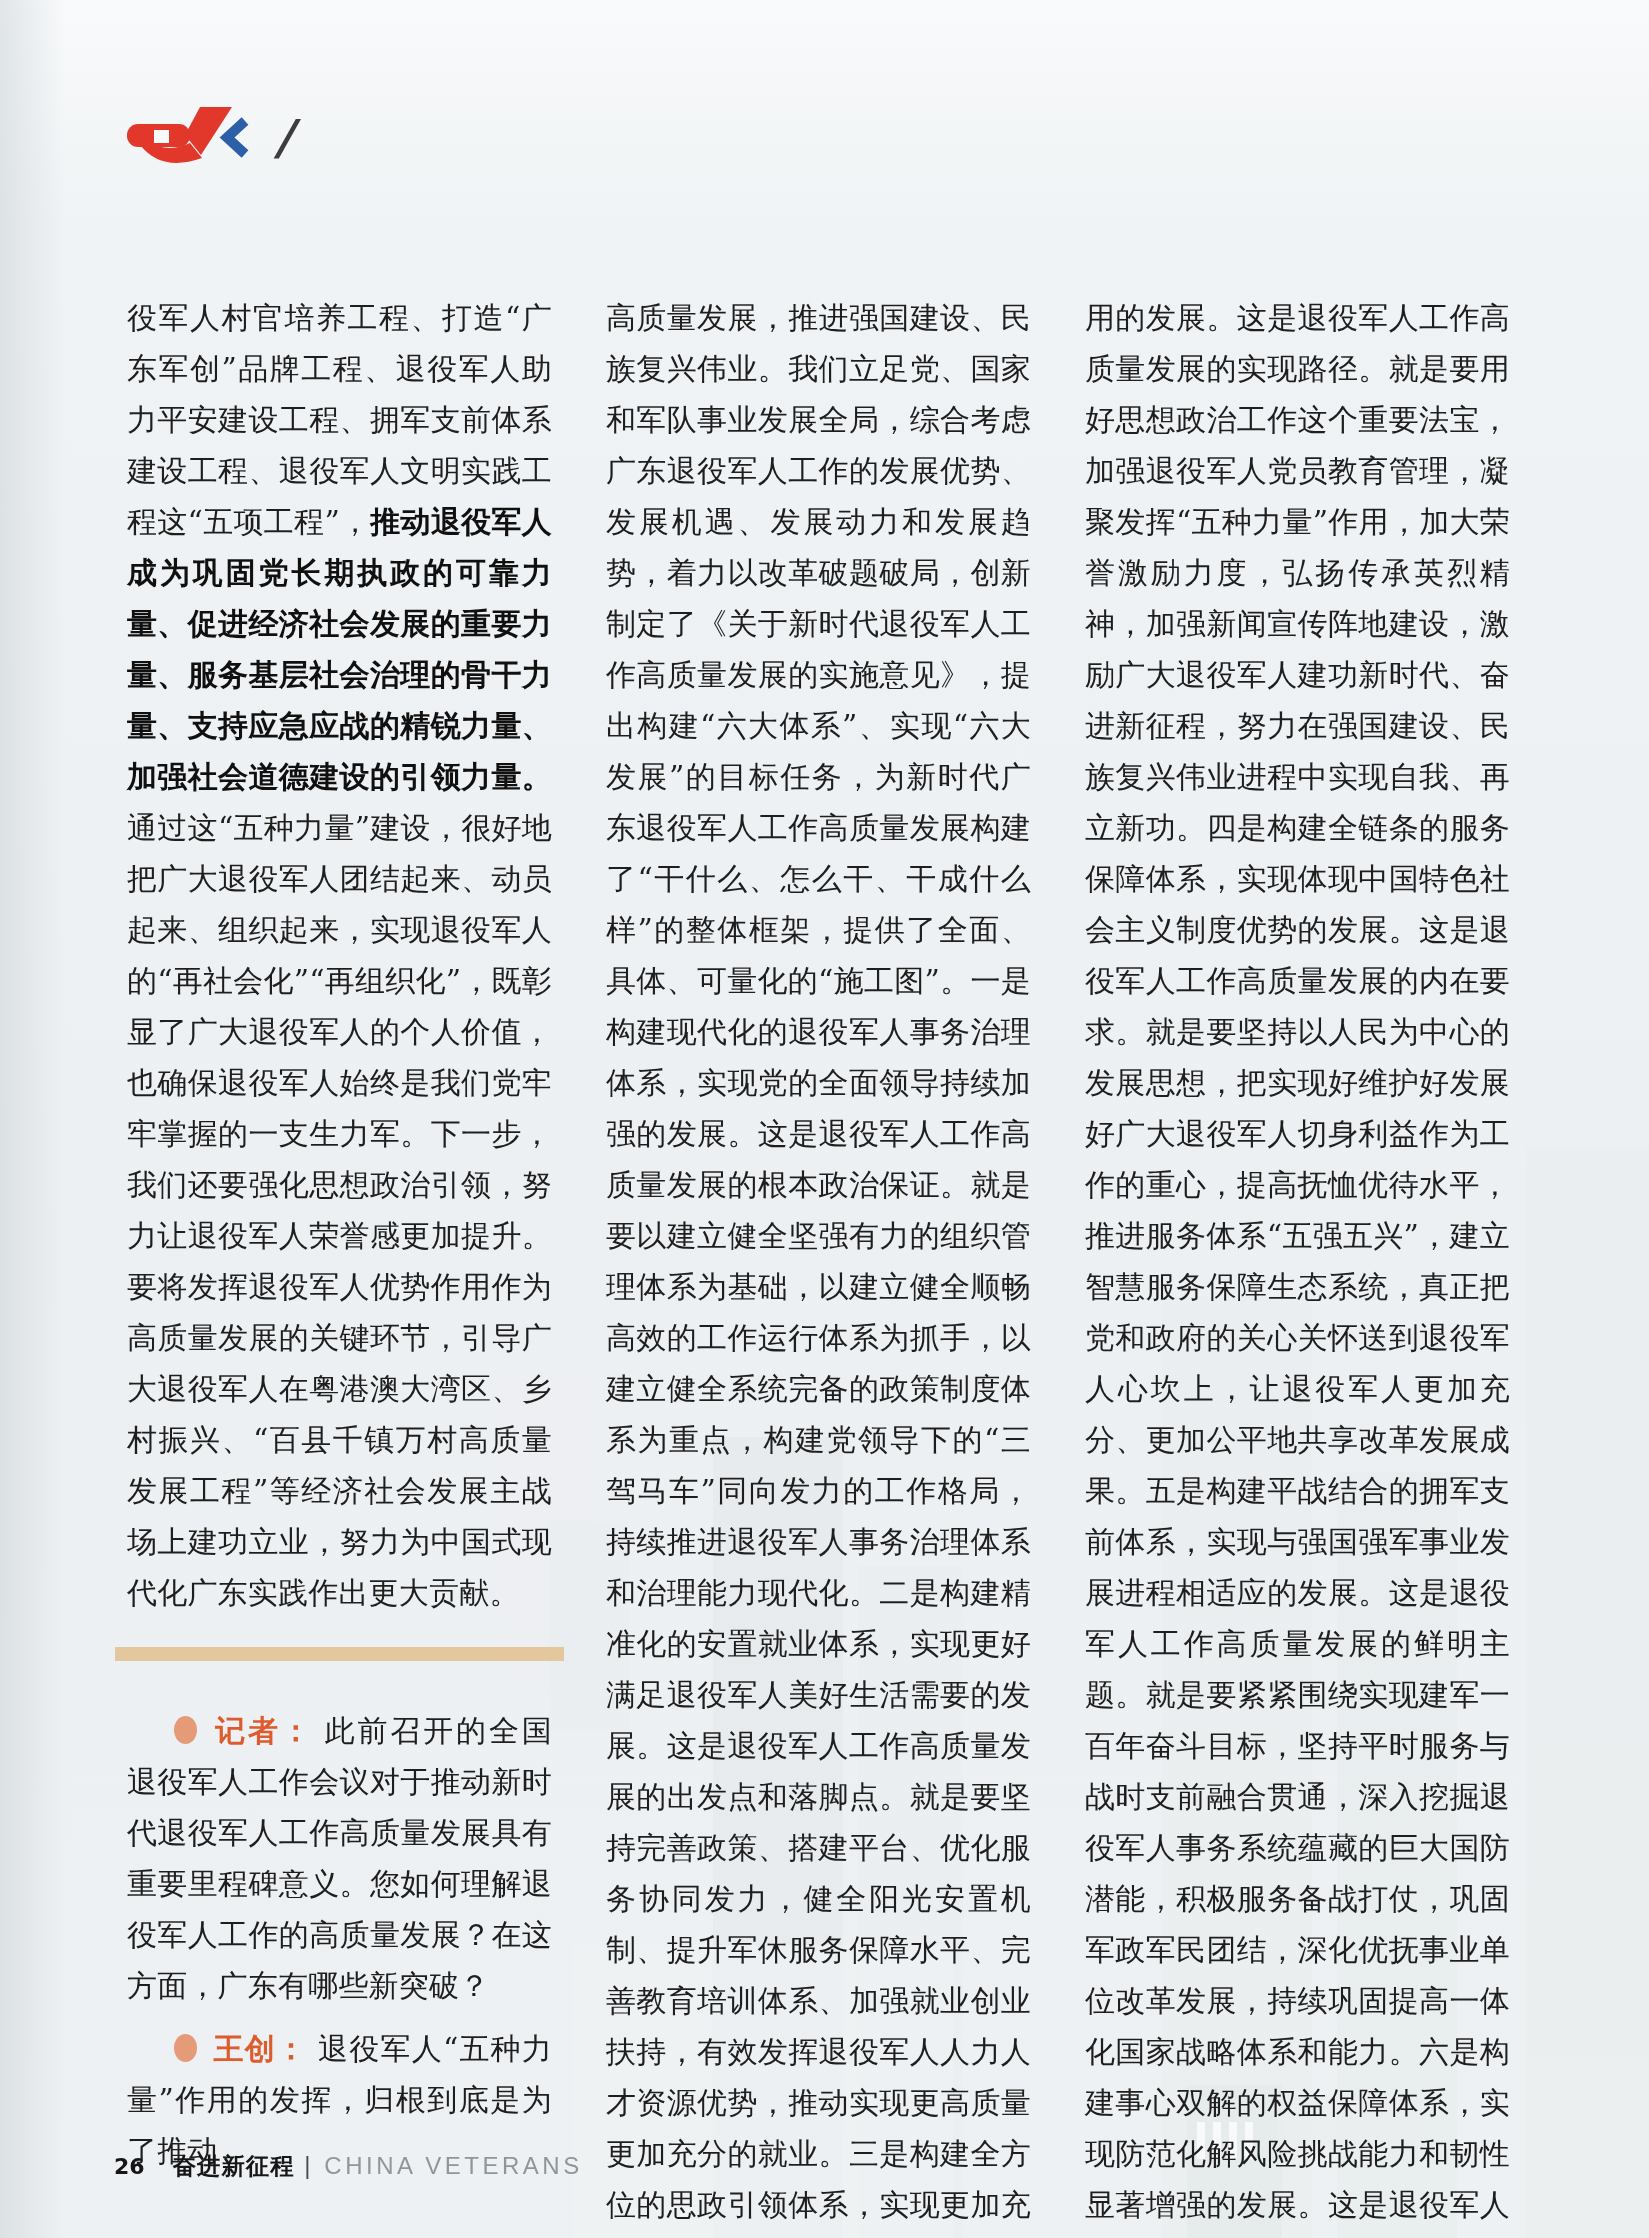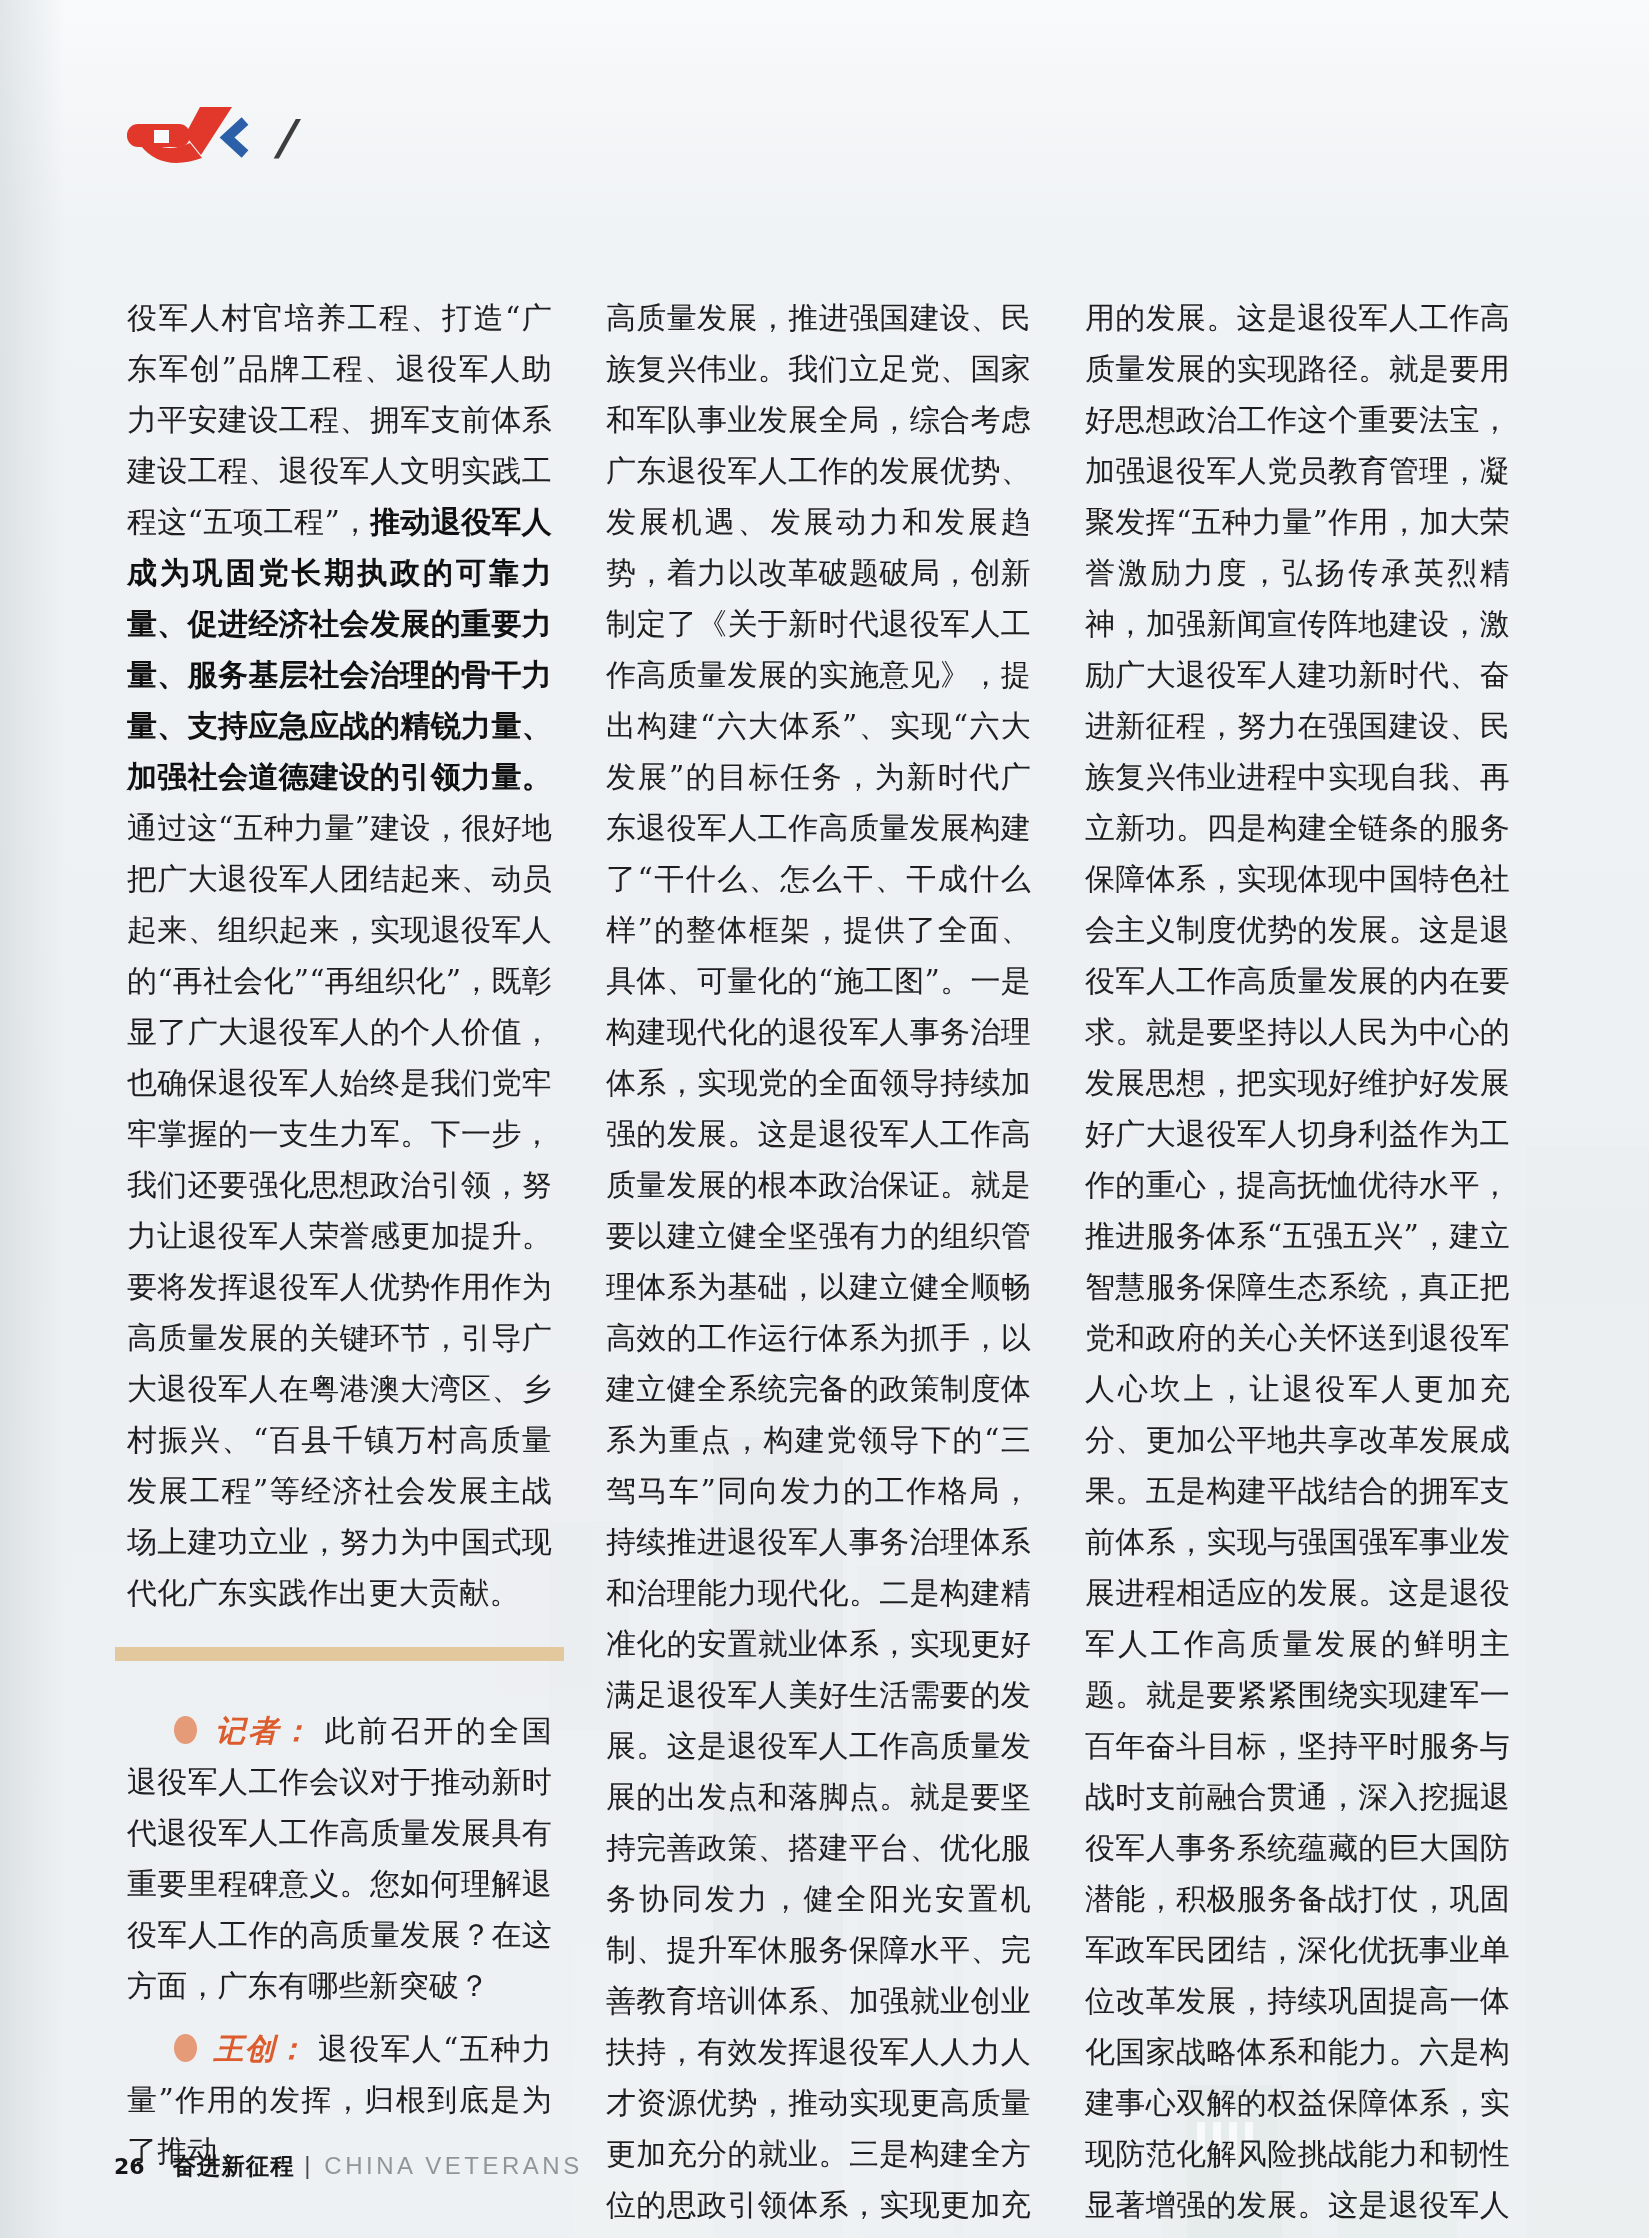--- a/index.html
+++ b/index.html
@@ -45,21 +45,21 @@
   .emph{font-family:"DejaVu Sans","Liberation Sans",sans-serif;font-weight:700;color:#101010;}
 
   .heading-block{margin:29px 0 44px;}
   .gold-heading{text-align:center;font-weight:700;font-size:31px;line-height:48px;
     color:#a68a5c;font-family:"DejaVu Serif","Liberation Serif",serif;}
   .gold-bar{height:14px;background:#e3c89d;margin-top:23px;}
 
   .qa{text-indent:1.55em;margin-top:1px;}
   .bullet{display:inline-block;width:23px;height:28px;border-radius:50%;
     background:#e59a78;vertical-align:-3px;margin-right:16px;}
-  .qa-label{font-weight:700;color:#dc5c2e;margin-right:11px;font-style:italic;}
+  .qa-label{font-weight:700;color:#dc5c2e;margin-right:11px;}
 
   footer{position:absolute;left:114px;top:2150px;display:flex;align-items:baseline;z-index:2;}
   .pageno{font-family:"DejaVu Sans","Liberation Sans",sans-serif;font-weight:700;
     font-size:22px;color:#161616;margin-right:28px;}
   .mag-cn{font-family:"DejaVu Sans","Liberation Sans",sans-serif;font-weight:700;
     font-size:23.4px;color:#161616;letter-spacing:1px;}
   .sep{font-family:"DejaVu Sans","Liberation Sans",sans-serif;font-weight:400;
     font-size:23px;color:#4a4a4a;margin:0 13px 0 9px;}
   .mag-en{font-family:Liberation Sans, sans-serif;font-size:24px;
     color:#8f969a;letter-spacing:3.5px;}

